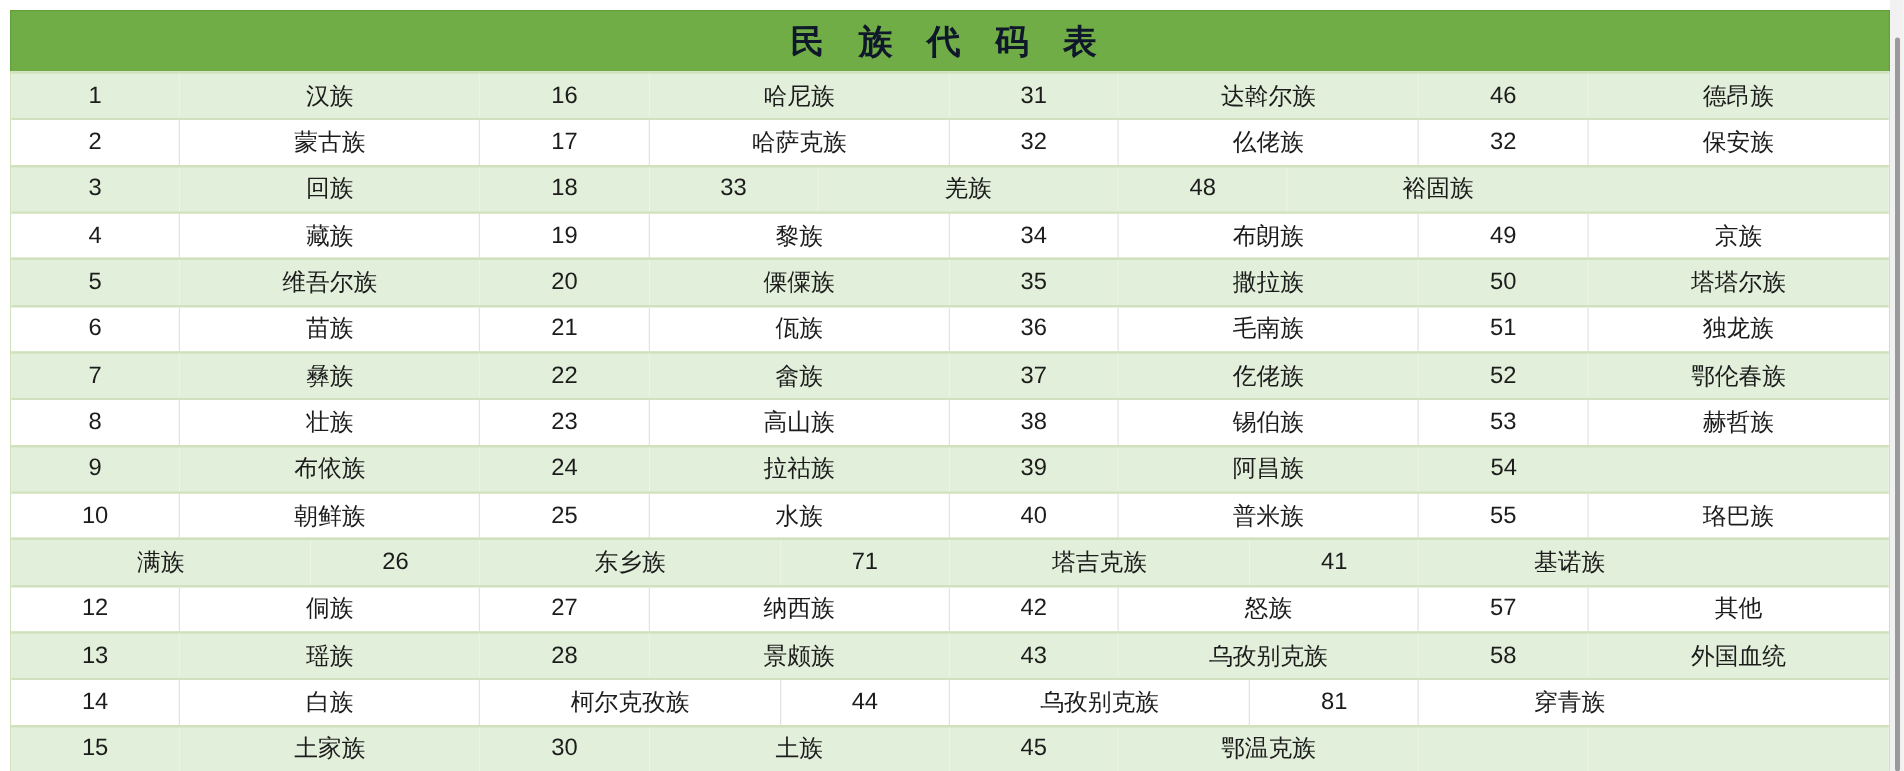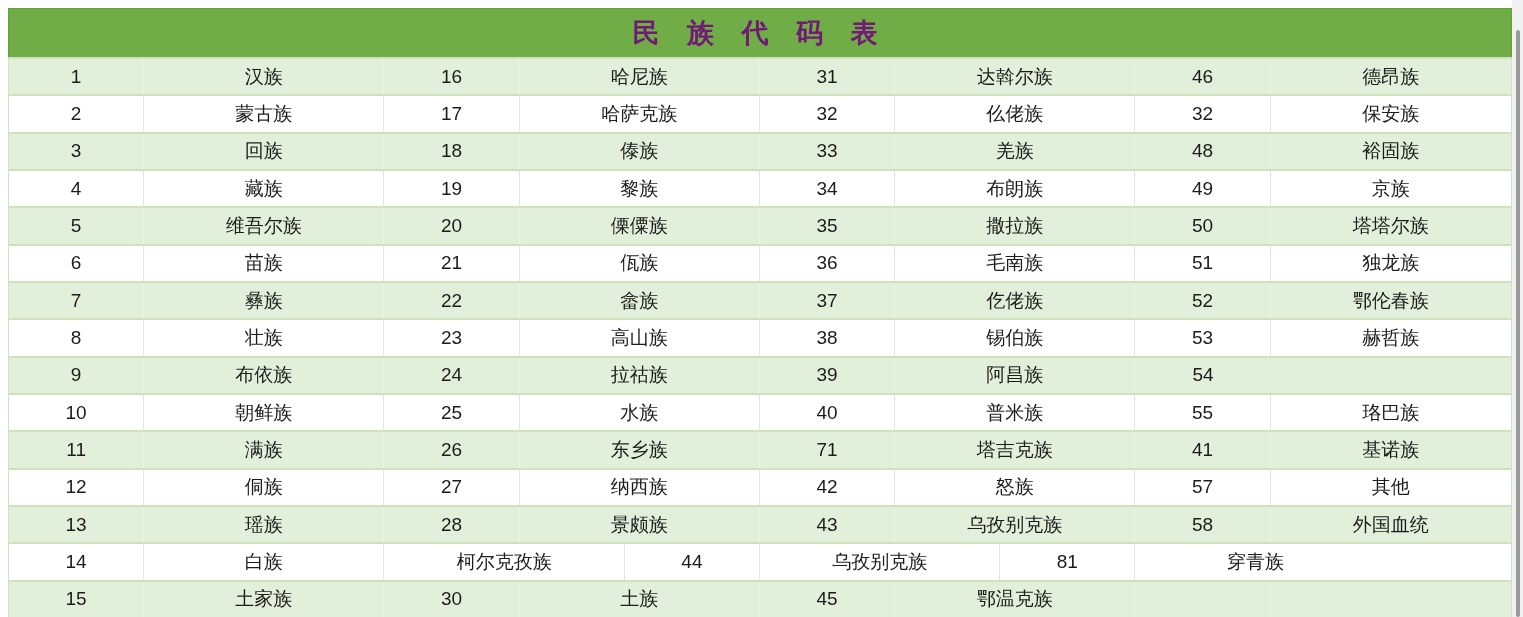--- a/index.html
+++ b/index.html
@@ -9,21 +9,21 @@
     position:relative;
   }
   .table-wrap{
     position:absolute;left:8px;top:8px;width:1504px;height:609px;
     display:flex;flex-direction:column;
   }
   .table-header{
     height:49px;flex:0 0 49px;
     background:#70AD47;
     display:flex;align-items:center;justify-content:center;
-    color:#701a75;font-size:27px;font-weight:bold;letter-spacing:10px;
+    color:#0f172a;font-size:27px;font-weight:bold;letter-spacing:10px;
     border:1px solid #63a13c;border-bottom:none;
     box-sizing:border-box;
   }
   .rows{
     flex:1;display:flex;flex-direction:column;
     border-left:1px solid #cfe2bd;border-right:1px solid #cfe2bd;
     box-sizing:border-box;
   }
   .row{
     flex:1;display:flex;align-items:stretch;
@@ -75,21 +75,20 @@
         <div class="cell name">哈萨克族</div>
         <div class="cell code">32</div>
         <div class="cell name">仫佬族</div>
         <div class="cell code">32</div>
         <div class="cell name">保安族</div>
       </div>
       <div class="row">
         <div class="cell code">3</div>
         <div class="cell name">回族</div>
         <div class="cell code">18</div>
-        <div class="cell name">傣族</div>
         <div class="cell code">33</div>
         <div class="cell name">羌族</div>
         <div class="cell code">48</div>
         <div class="cell name">裕固族</div>
       </div>
       <div class="row">
         <div class="cell code">4</div>
         <div class="cell name">藏族</div>
         <div class="cell code">19</div>
         <div class="cell name">黎族</div>
@@ -151,21 +150,20 @@
         <div class="cell code">10</div>
         <div class="cell name">朝鲜族</div>
         <div class="cell code">25</div>
         <div class="cell name">水族</div>
         <div class="cell code">40</div>
         <div class="cell name">普米族</div>
         <div class="cell code">55</div>
         <div class="cell name">珞巴族</div>
       </div>
       <div class="row">
-        <div class="cell code">11</div>
         <div class="cell name">满族</div>
         <div class="cell code">26</div>
         <div class="cell name">东乡族</div>
         <div class="cell code">71</div>
         <div class="cell name">塔吉克族</div>
         <div class="cell code">41</div>
         <div class="cell name">基诺族</div>
       </div>
       <div class="row">
         <div class="cell code">12</div>

